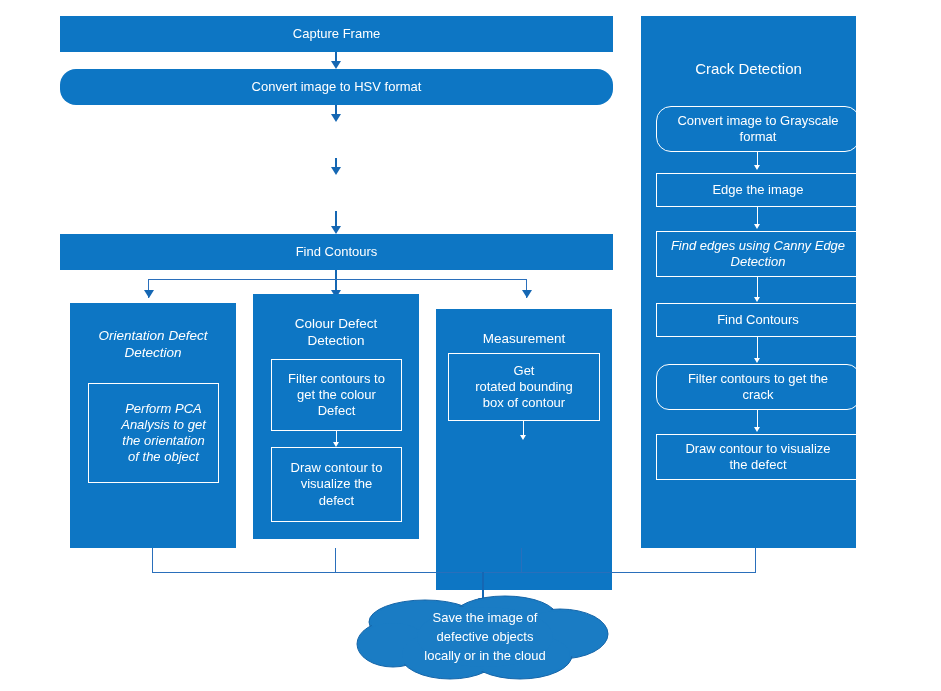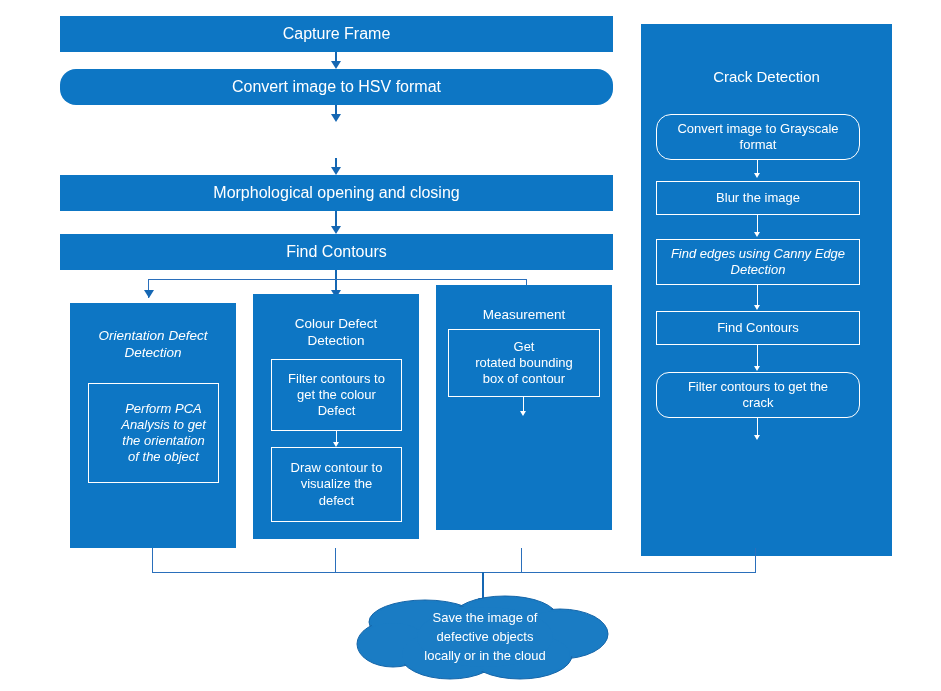--- a/index.html
+++ b/index.html
@@ -32,21 +32,21 @@
     justify-content: center;
     text-align: center;
     color: #ffffff;
     line-height: 1.22;
     white-space: pre-line;
   }
 
   
   .bar {
     background: #0d76c4;
-    font-size: 16px;
+    font-size: 13px;
   }
 
   
   .panel {
     background: #0d76c4;
     display: block;
   }
 
   .panel-title {
     position: absolute;
@@ -129,21 +129,20 @@
 </head>
 <body>
 
 <div id="canvas">
 
   <div class="node bar" style="left:60px;  top:16px;  width:553px; height:36px;">Capture Frame</div>
 
   <div class="node bar" style="left:60px;  top:69px;  width:553px; height:36px;border-radius:16px;">Convert image to HSV format</div>
 
 
-  <div class="node bar" style="left:60px;  top:175px; width:553px; height:36px;">Morphological opening and closing</div>
 
   <div class="node bar" style="left:60px;  top:234px; width:553px; height:36px;">Find Contours</div>
 
   <div class="conn v" style="left:335px; top:52px;  height:10px;"></div>
   <div class="arrow" style="left:331px; top:61px;"></div>
 
   <div class="conn v" style="left:335px; top:105px; height:10px;"></div>
   <div class="arrow" style="left:331px; top:114px;"></div>
 
   <div class="conn v" style="left:335px; top:158px; height:10px;"></div>
@@ -179,55 +178,57 @@
     <div class="subbox" style="left:18px; top:65px; width:131px; height:72px;">Filter contours to
 get the colour
 Defect</div>
     <div class="conn white v" style="left:83px; top:137px; height:14px;"></div>
     <div class="arrow white" style="left:80px; top:148px;"></div>
     <div class="subbox" style="left:18px; top:153px; width:131px; height:75px;">Draw contour to
 visualize the
 defect</div>
   </div>
 
-  <div class="panel" style="position:absolute; left:436px; top:285px; width:176px; height:245px;">
+  <div class="panel" style="position:absolute; left:436px; top:309px; width:176px; height:281px;">
     <div class="panel-title" style="top:22px;">Measurement</div>
     <div class="subbox" style="left:12px; top:44px; width:152px; height:68px;">Get
 rotated bounding
 box of contour</div>
     <div class="conn white v" style="left:87px; top:112px; height:17px;"></div>
     <div class="arrow white" style="left:84px; top:126px;"></div>
   </div>
 
-  <div class="panel" style="position:absolute; left:641px; top:24px; width:215px; height:532px;padding-left:36px;">
+  <div class="panel" style="position:absolute; left:641px; top:16px; width:215px; height:532px;">
     <div class="panel-title" style="top:44px; font-size:15px;">Crack Detection</div>
 
     <div class="subbox" style="left:15px; top:90px; width:204px; height:46px;border-radius:15px;">Convert image to Grayscale
 format</div>
     <div class="conn white v" style="left:116px; top:136px; height:16px;"></div>
     <div class="arrow white" style="left:113px; top:149px;"></div>
 
-    <div class="subbox" style="left:15px; top:157px; width:204px; height:34px;">Blur the image</div>
+    <div class="subbox" style="left:15px; top:157px; width:204px; height:34px;">Edge the image</div>
     <div class="conn white v" style="left:116px; top:191px; height:20px;"></div>
     <div class="arrow white" style="left:113px; top:208px;"></div>
 
     <div class="subbox" style="left:15px; top:215px; width:204px; height:46px;font-style:italic;">Find edges using Canny Edge
 Detection</div>
     <div class="conn white v" style="left:116px; top:261px; height:23px;"></div>
     <div class="arrow white" style="left:113px; top:281px;"></div>
 
     <div class="subbox" style="left:15px; top:287px; width:204px; height:34px;">Find Contours</div>
     <div class="conn white v" style="left:116px; top:321px; height:24px;"></div>
     <div class="arrow white" style="left:113px; top:342px;"></div>
 
     <div class="subbox" style="left:15px; top:348px; width:204px; height:46px;border-radius:13px;">Filter contours to get the
 crack</div>
     <div class="conn white v" style="left:116px; top:394px; height:20px;"></div>
     <div class="arrow white" style="left:113px; top:411px;"></div>
 
+    <div class="subbox" style="left:15px; top:418px; width:204px; height:46px;">Draw contour to visualize
+the defect</div>
   </div>
 
   <div class="conn thin v" style="left:152px; top:548px; height:25px;"></div>
   <div class="conn thin v" style="left:335px; top:548px; height:25px;"></div>
   <div class="conn thin v" style="left:521px; top:548px; height:25px;"></div>
   <div class="conn thin v" style="left:755px; top:548px; height:25px;"></div>
 
   <div class="conn thin h" style="left:152px; top:572px; width:604px;"></div>
 
   <div class="conn v" style="left:482px; top:572px; height:28px;"></div>

